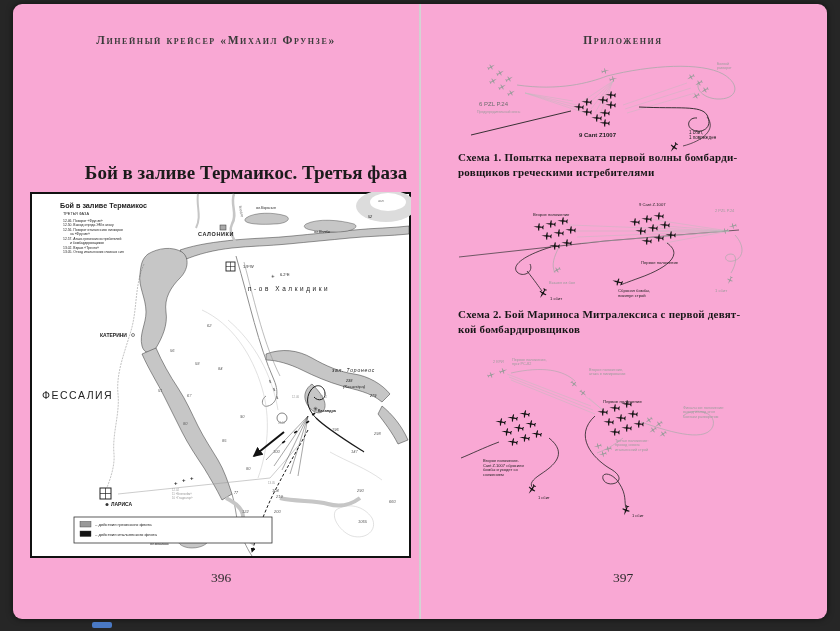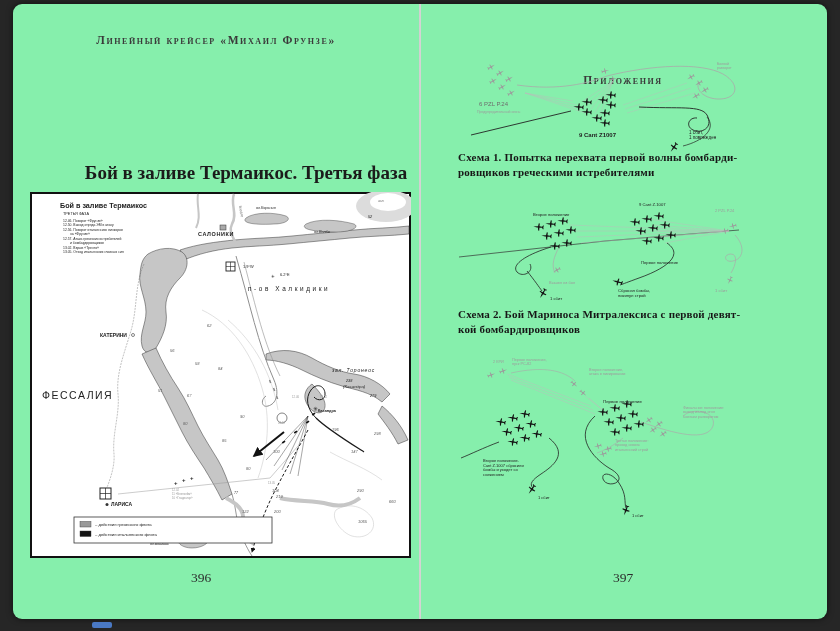--- a/index.html
+++ b/index.html
@@ -1,29 +1,29 @@
 <!DOCTYPE html>
 <html><head>
 <meta charset="utf-8">
 <style>
   html,body{margin:0;padding:0;}
   body{width:840px;height:631px;position:relative;background:#262626;overflow:hidden;
        font-family:"Liberation Serif",serif;}
-  .book{position:absolute;left:13px;top:4px;width:814px;height:615px;background:#86efac;
+  .book{position:absolute;left:13px;top:4px;width:814px;height:615px;background:#f9a8d4;
         border-radius:9px;box-shadow:0 0 6px rgba(0,0,0,.6);}
   .divider{position:absolute;left:406px;top:0;width:2px;height:615px;
            background:linear-gradient(to right,#e2e2e2,#bfbfbf,#e9e9e9);}
   .running-head{position:absolute;top:30px;font-variant:small-caps;letter-spacing:1.6px;
                 font-size:11.5px;color:#3a3a3a;text-align:center;font-weight:600;}
   .rh-left{left:0;width:406px;}
-  .rh-right{left:406px;width:408px;margin-top:40px;}
+  .rh-right{left:406px;width:408px;}
   .map-title{position:absolute;top:158px;left:15px;width:436px;text-align:center;
              font-weight:bold;font-size:19px;color:#1b1b1b;}
   .page-num{position:absolute;top:566px;width:80px;text-align:center;font-size:13.5px;color:#2b2b2b;}
-  .pn-left{left:148px;}
+  .pn-left{left:168px;}
   .pn-right{left:570px;}
   .caption{position:absolute;left:445px;width:362px;font-weight:bold;font-size:11px;
            line-height:1.32;color:#171717;letter-spacing:.2px;}
   svg{position:absolute;}
   svg text{font-family:"Liberation Sans",sans-serif;fill:#222;}
   .dark{fill:#222;}
   .mid{fill:#6e6e6e;}
   .gray{fill:#9c9c9c;}
   .depth{fill:#606060;font-style:italic;}
   .bomber{fill:#141414;}

